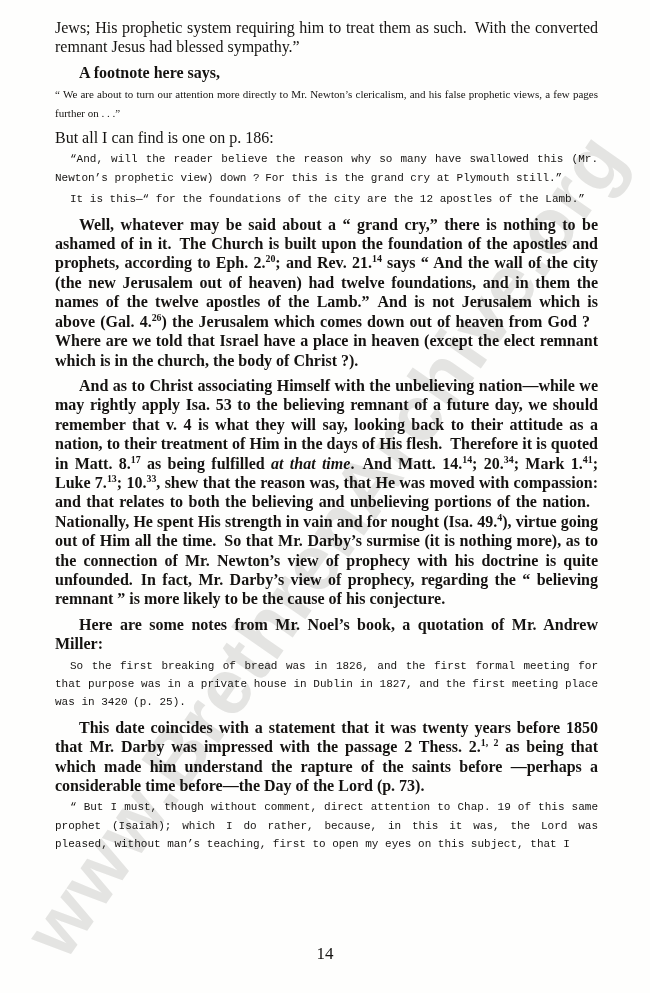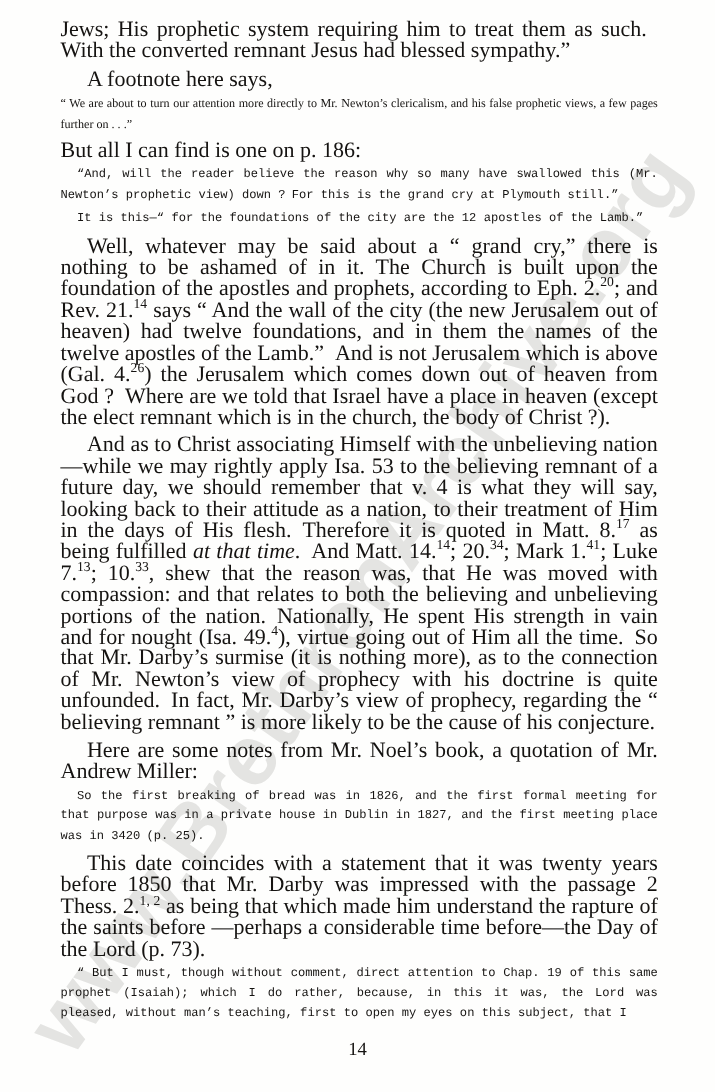--- a/index.html
+++ b/index.html
@@ -15,24 +15,24 @@
     transform:translate(-50%,-50%) rotate(-55deg);
     font-family:"Liberation Sans", sans-serif;
     font-weight:700;font-size:78px;letter-spacing:1px;
     color:#e4e4e2;white-space:nowrap;z-index:0;
     user-select:none;
   }
   .content{
     position:absolute;left:55px;top:18px;width:543px;z-index:1;
   }
   .content p{margin:0;text-align:justify;}
-  p.body{font-size:20px;line-height:19.4px;margin-top:6px;}
+  p.body{font-size:16px;line-height:19.4px;margin-top:6px;}
   p.quote{font-size:11px;line-height:18.4px;margin-top:3px;}
   p.first{margin-top:0;}
-  p.indent.body{text-indent:24px;}
+  p.indent.body{text-indent:24px;font-weight:bold;}
   p.indent.quote{text-indent:15px;font-family:Liberation Mono, monospace;}
   sup{font-size:62%;line-height:0;vertical-align:super;letter-spacing:0;}
   i{font-style:italic;}
   .pageno{
     position:absolute;left:0;right:0;top:944px;z-index:1;
     text-align:center;font-size:17px;color:#151311;
   }
 </style>
 </head>
 <body>

